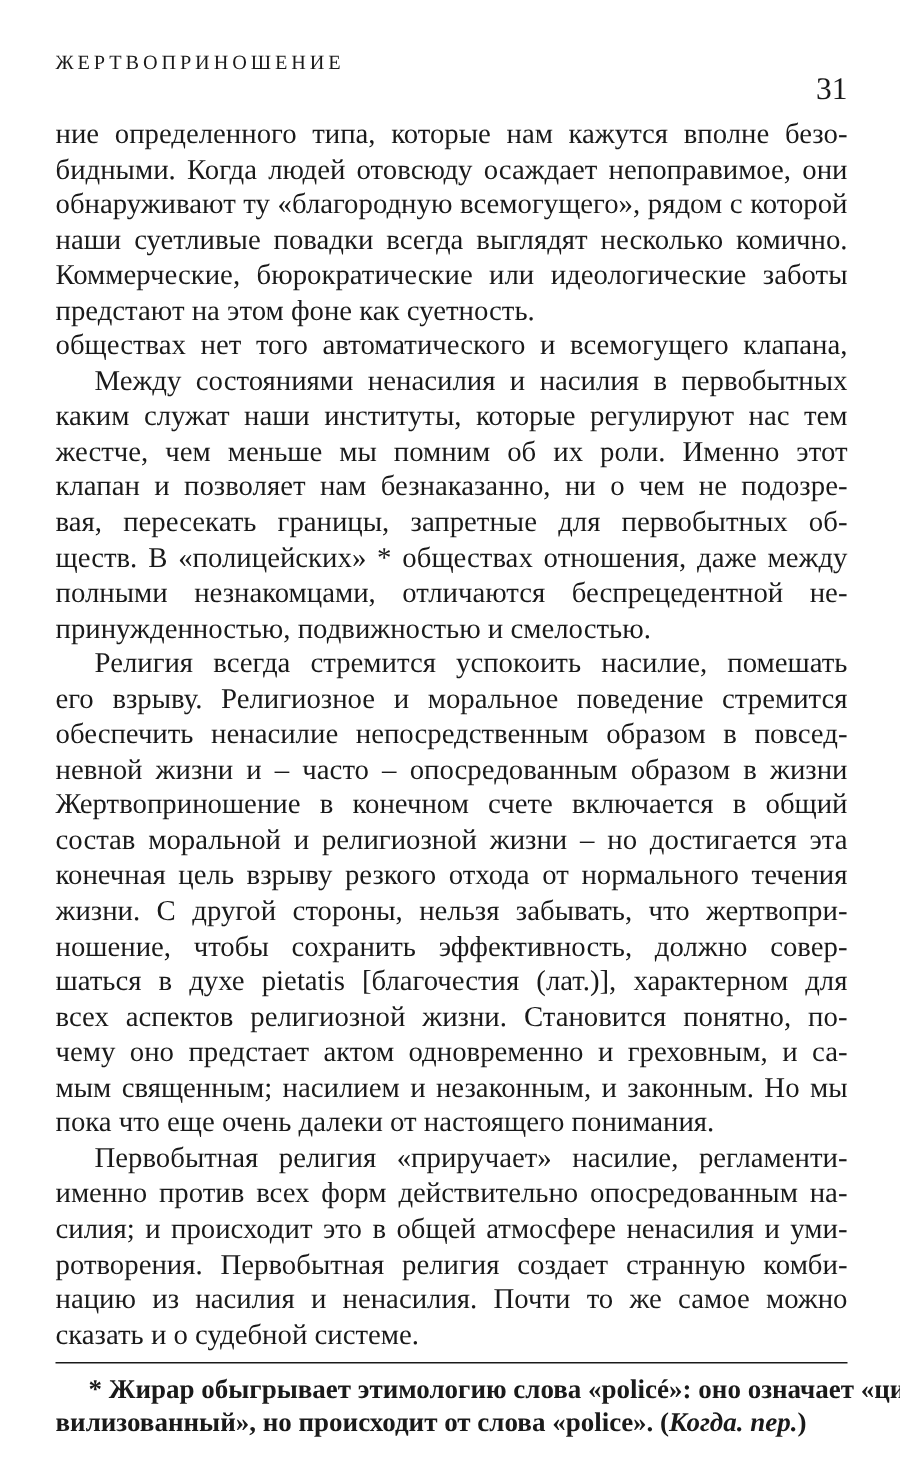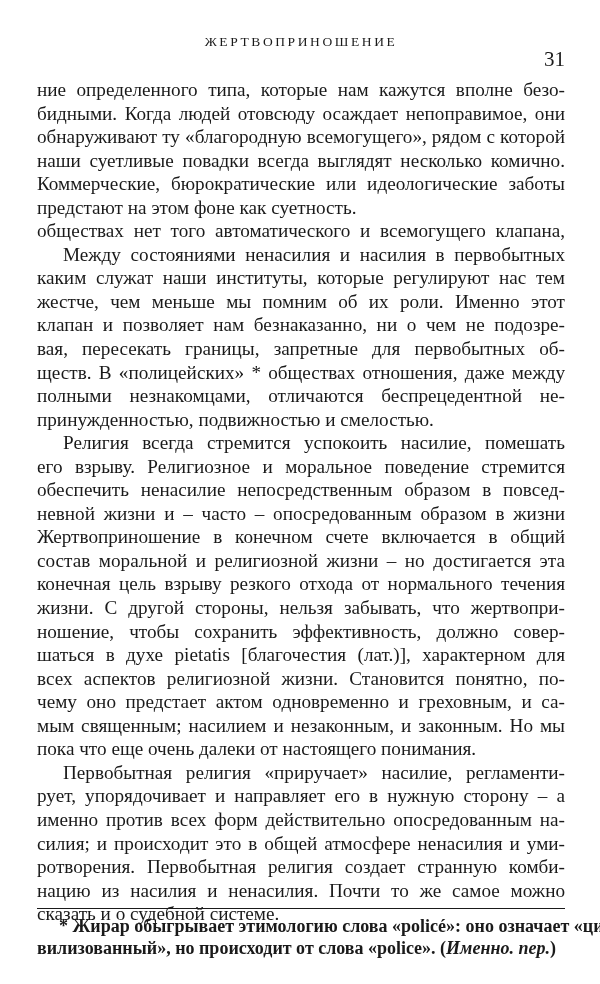--- a/index.html
+++ b/index.html
@@ -1,19 +1,19 @@
 <!DOCTYPE html>
 <html><head>
 <meta charset="utf-8">
 <style>
   html, body { margin: 0; padding: 0; background: #ffffff; }
   body { width: 600px; height: 984px; position: relative; overflow: hidden;
          font-family: "Liberation Serif", "DejaVu Serif", serif; color: #1a1a1a; }
   .header { position: absolute; top: 31px; left: 37px; width: 528px; height: 24px; }
-  .running-title { position: absolute; left: 0; right: 0; top: 3px; text-align: center;
+  .running-title { position: absolute; left: 0; right: 0; top: 3px; 
          font-size: 13.5px; letter-spacing: 2.6px; }
   .page-number { position: absolute; right: 0; top: 16px; font-size: 21px; }
   .body-text { position: absolute; top: 78px; left: 37px; width: 528px; }
   .line { display: block; height: 23.55px; line-height: 23.55px; font-size: 19.2px;
           text-align: justify; text-align-last: justify; white-space: nowrap; overflow: visible; }
   .line.last { text-align-last: left; }
   .line.indent { padding-left: 26px; }
   .line span.it { }
   .rule { position: absolute; left: 37px; width: 528px; top: 908px; height: 0;
           border-top: 1.4px solid #1a1a1a; }
@@ -62,27 +62,26 @@
     <span class="line">жизни. С другой стороны, нельзя забывать, что жертвопри-</span>
     <span class="line">ношение, чтобы сохранить эффективность, должно совер-</span>
     <span class="line"><span>шаться в духе pietatis [благочестия (</span><span class="it">лат.</span><span>)], характерном для</span></span>
     <span class="line">всех аспектов религиозной жизни. Становится понятно, по-</span>
     <span class="line">чему оно предстает актом одновременно и греховным, и са-</span>
     <span class="line">мым священным; насилием и незаконным, и законным. Но мы</span>
     <span class="line last">пока что еще очень далеки от настоящего понимания.</span>
   </div>
   <div>
     <span class="line indent">Первобытная религия «приручает» насилие, регламенти-</span>
-    <span class="line">рует, упорядочивает и направляет его в нужную сторону – а</span>
     <span class="line">именно против всех форм действительно опосредованным на-</span>
     <span class="line">силия; и происходит это в общей атмосфере ненасилия и уми-</span>
     <span class="line">ротворения. Первобытная религия создает странную комби-</span>
     <span class="line">нацию из насилия и ненасилия. Почти то же самое можно</span>
     <span class="line last">сказать и о судебной системе.</span>
   </div>
 </div>
 
 <div class="rule"></div>
 
 <div class="footnote">
   <span class="fline indent">* Жирар обыгрывает этимологию слова «policé»: оно означает «ци-</span>
-  <span class="fline last"><span>вилизованный», но происходит от слова «police». (</span><span style="font-style:italic">Именно. пер.</span><span>)</span></span>
+  <span class="fline last"><span>вилизованный», но происходит от слова «police». (</span><span style="font-style:italic">Когда. пер.</span><span>)</span></span>
 </div>
 
 </body></html>

